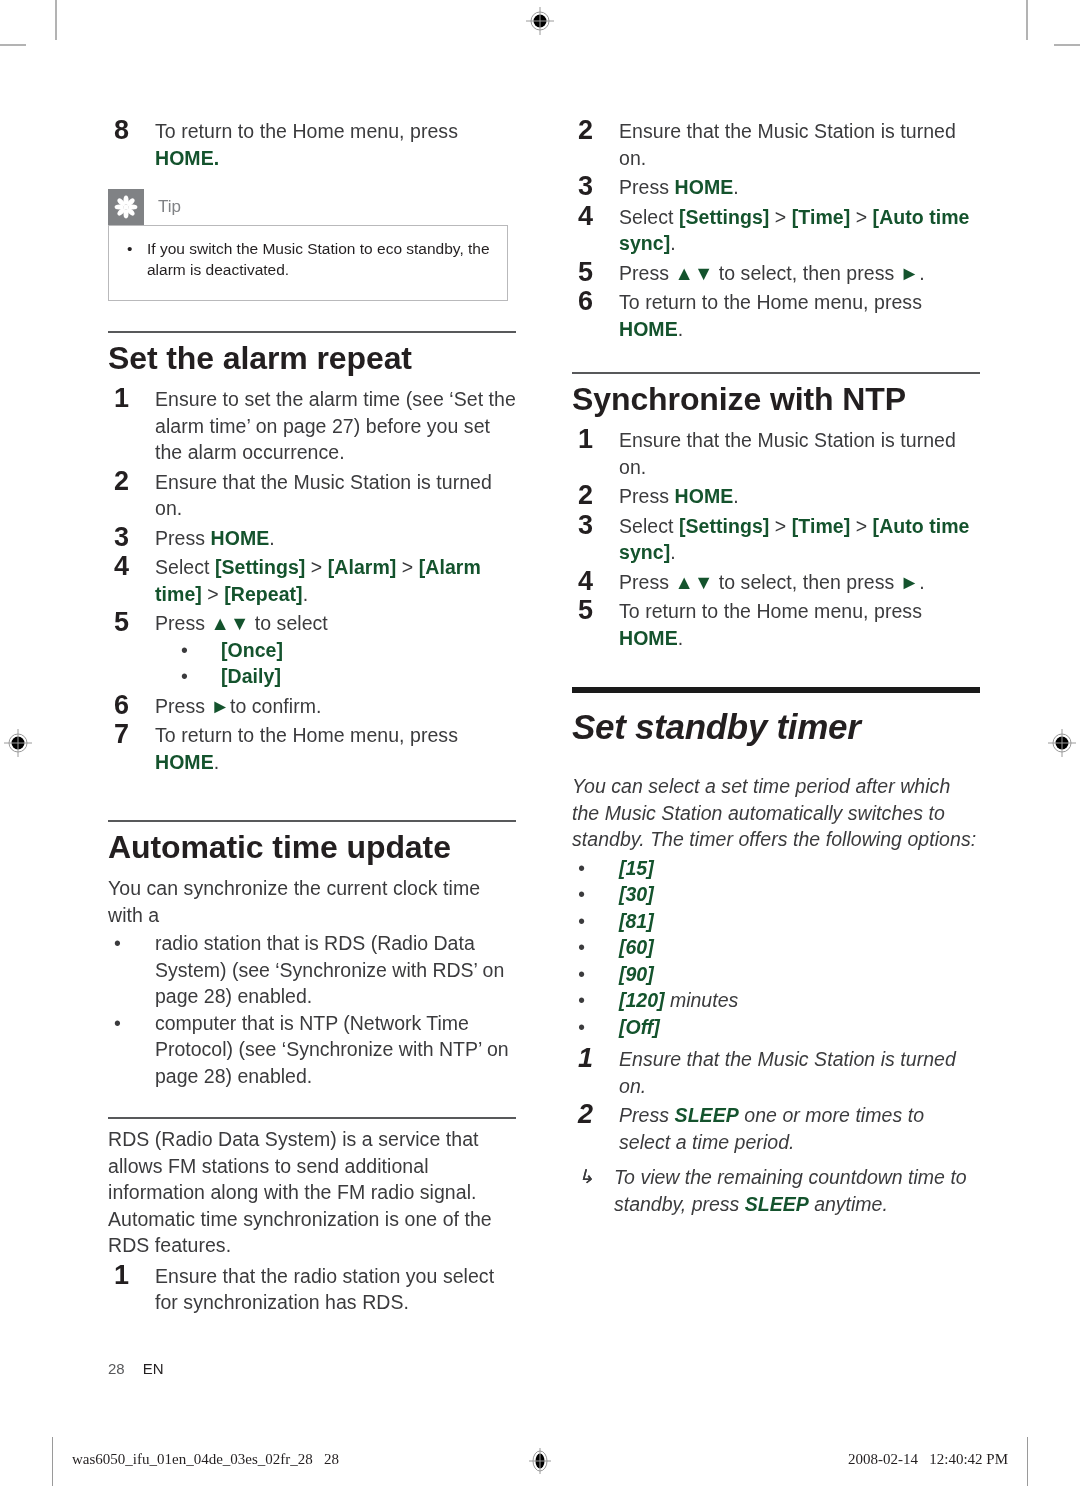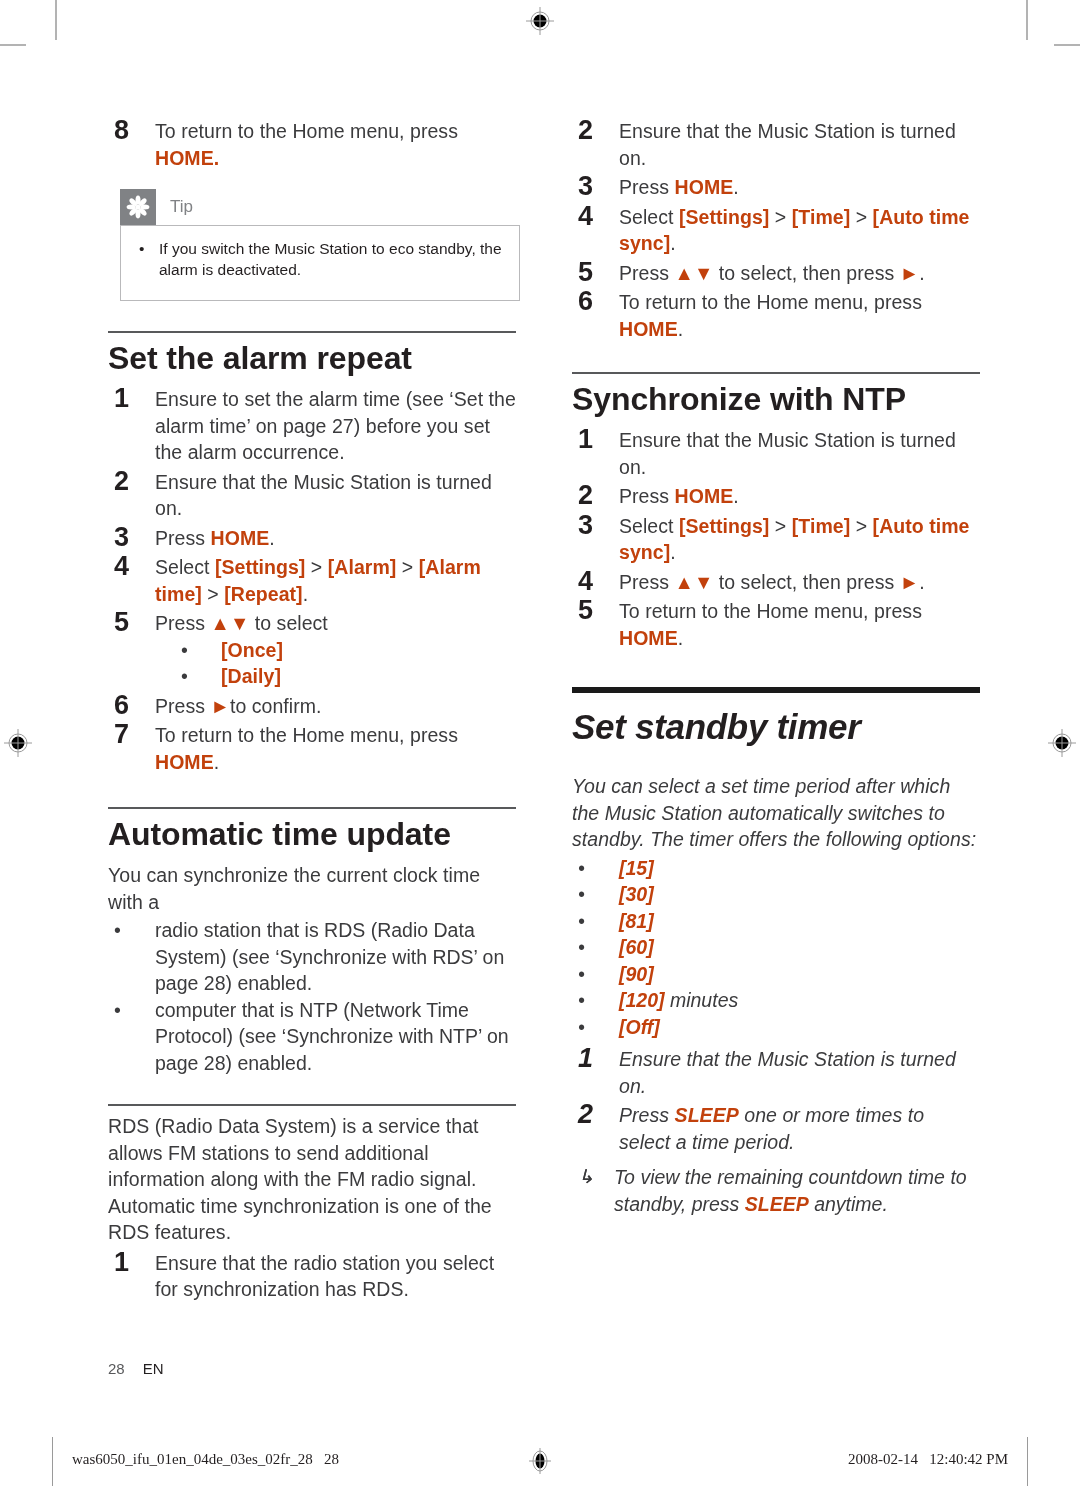--- a/index.html
+++ b/index.html
@@ -151,25 +151,25 @@
   ul.notes > li > .arrow {
     position: absolute;
     left: 6px;
     top: 0;
     font-size: 19px;
     line-height: 26.5px;
     color: #3b3b3d;
   }
 
   
-  .b { font-weight: bold; color: #c2410c; }
+  .b { font-weight: bold; color: #14532d; }
 
   
   .tipbox {
-    margin: 18px 0 0 12px;
+    margin: 18px 0 0 0;
     width: 400px;
   }
   .tip-head {
     display: flex;
     align-items: stretch;
     height: 36px;
   }
   .tip-icon {
     width: 36px;
     height: 36px;
@@ -370,21 +370,21 @@
             <li><span class="num">4</span><span><span>Select </span><span class="b">[Settings]</span><span> &gt; </span><span class="b">[Alarm]</span><span> &gt; </span><span class="b">[Alarm time]</span><span> &gt; </span><span class="b">[Repeat]</span><span>.</span></span></li>
             <li><span class="num">5</span><span><span>Press </span><span class="b">▲▼</span><span> to select</span></span><ul class="bullets sub">
                 <li><span class="dot">•</span><span class="b">[Once]</span></li>
                 <li><span class="dot">•</span><span class="b">[Daily]</span></li>
               </ul></li>
             <li><span class="num">6</span><span><span>Press </span><span class="b">►</span><span>to confirm.</span></span></li>
             <li><span class="num">7</span><span><span>To return to the Home menu, press </span><span class="b">HOME</span><span>.</span></span></li>
           </ol>
       </div>
 
-      <div style="margin-top:32px;">
+      <div style="margin-top:45px;">
         <div class="rule-thin"></div>
         <h2 class="section">Automatic time update</h2>
         <p class="body">You can synchronize the current clock time with a</p>
         <ul class="bullets">
             <li><span class="dot">•</span><span>radio station that is RDS (Radio Data System) (see ‘Synchronize with RDS’ on page 28) enabled.</span></li>
             <li><span class="dot">•</span><span>computer that is NTP (Network Time Protocol) (see ‘Synchronize with NTP’ on page 28) enabled.</span></li>
           </ul>
       </div>
 
       <div style="margin-top:28px;">

